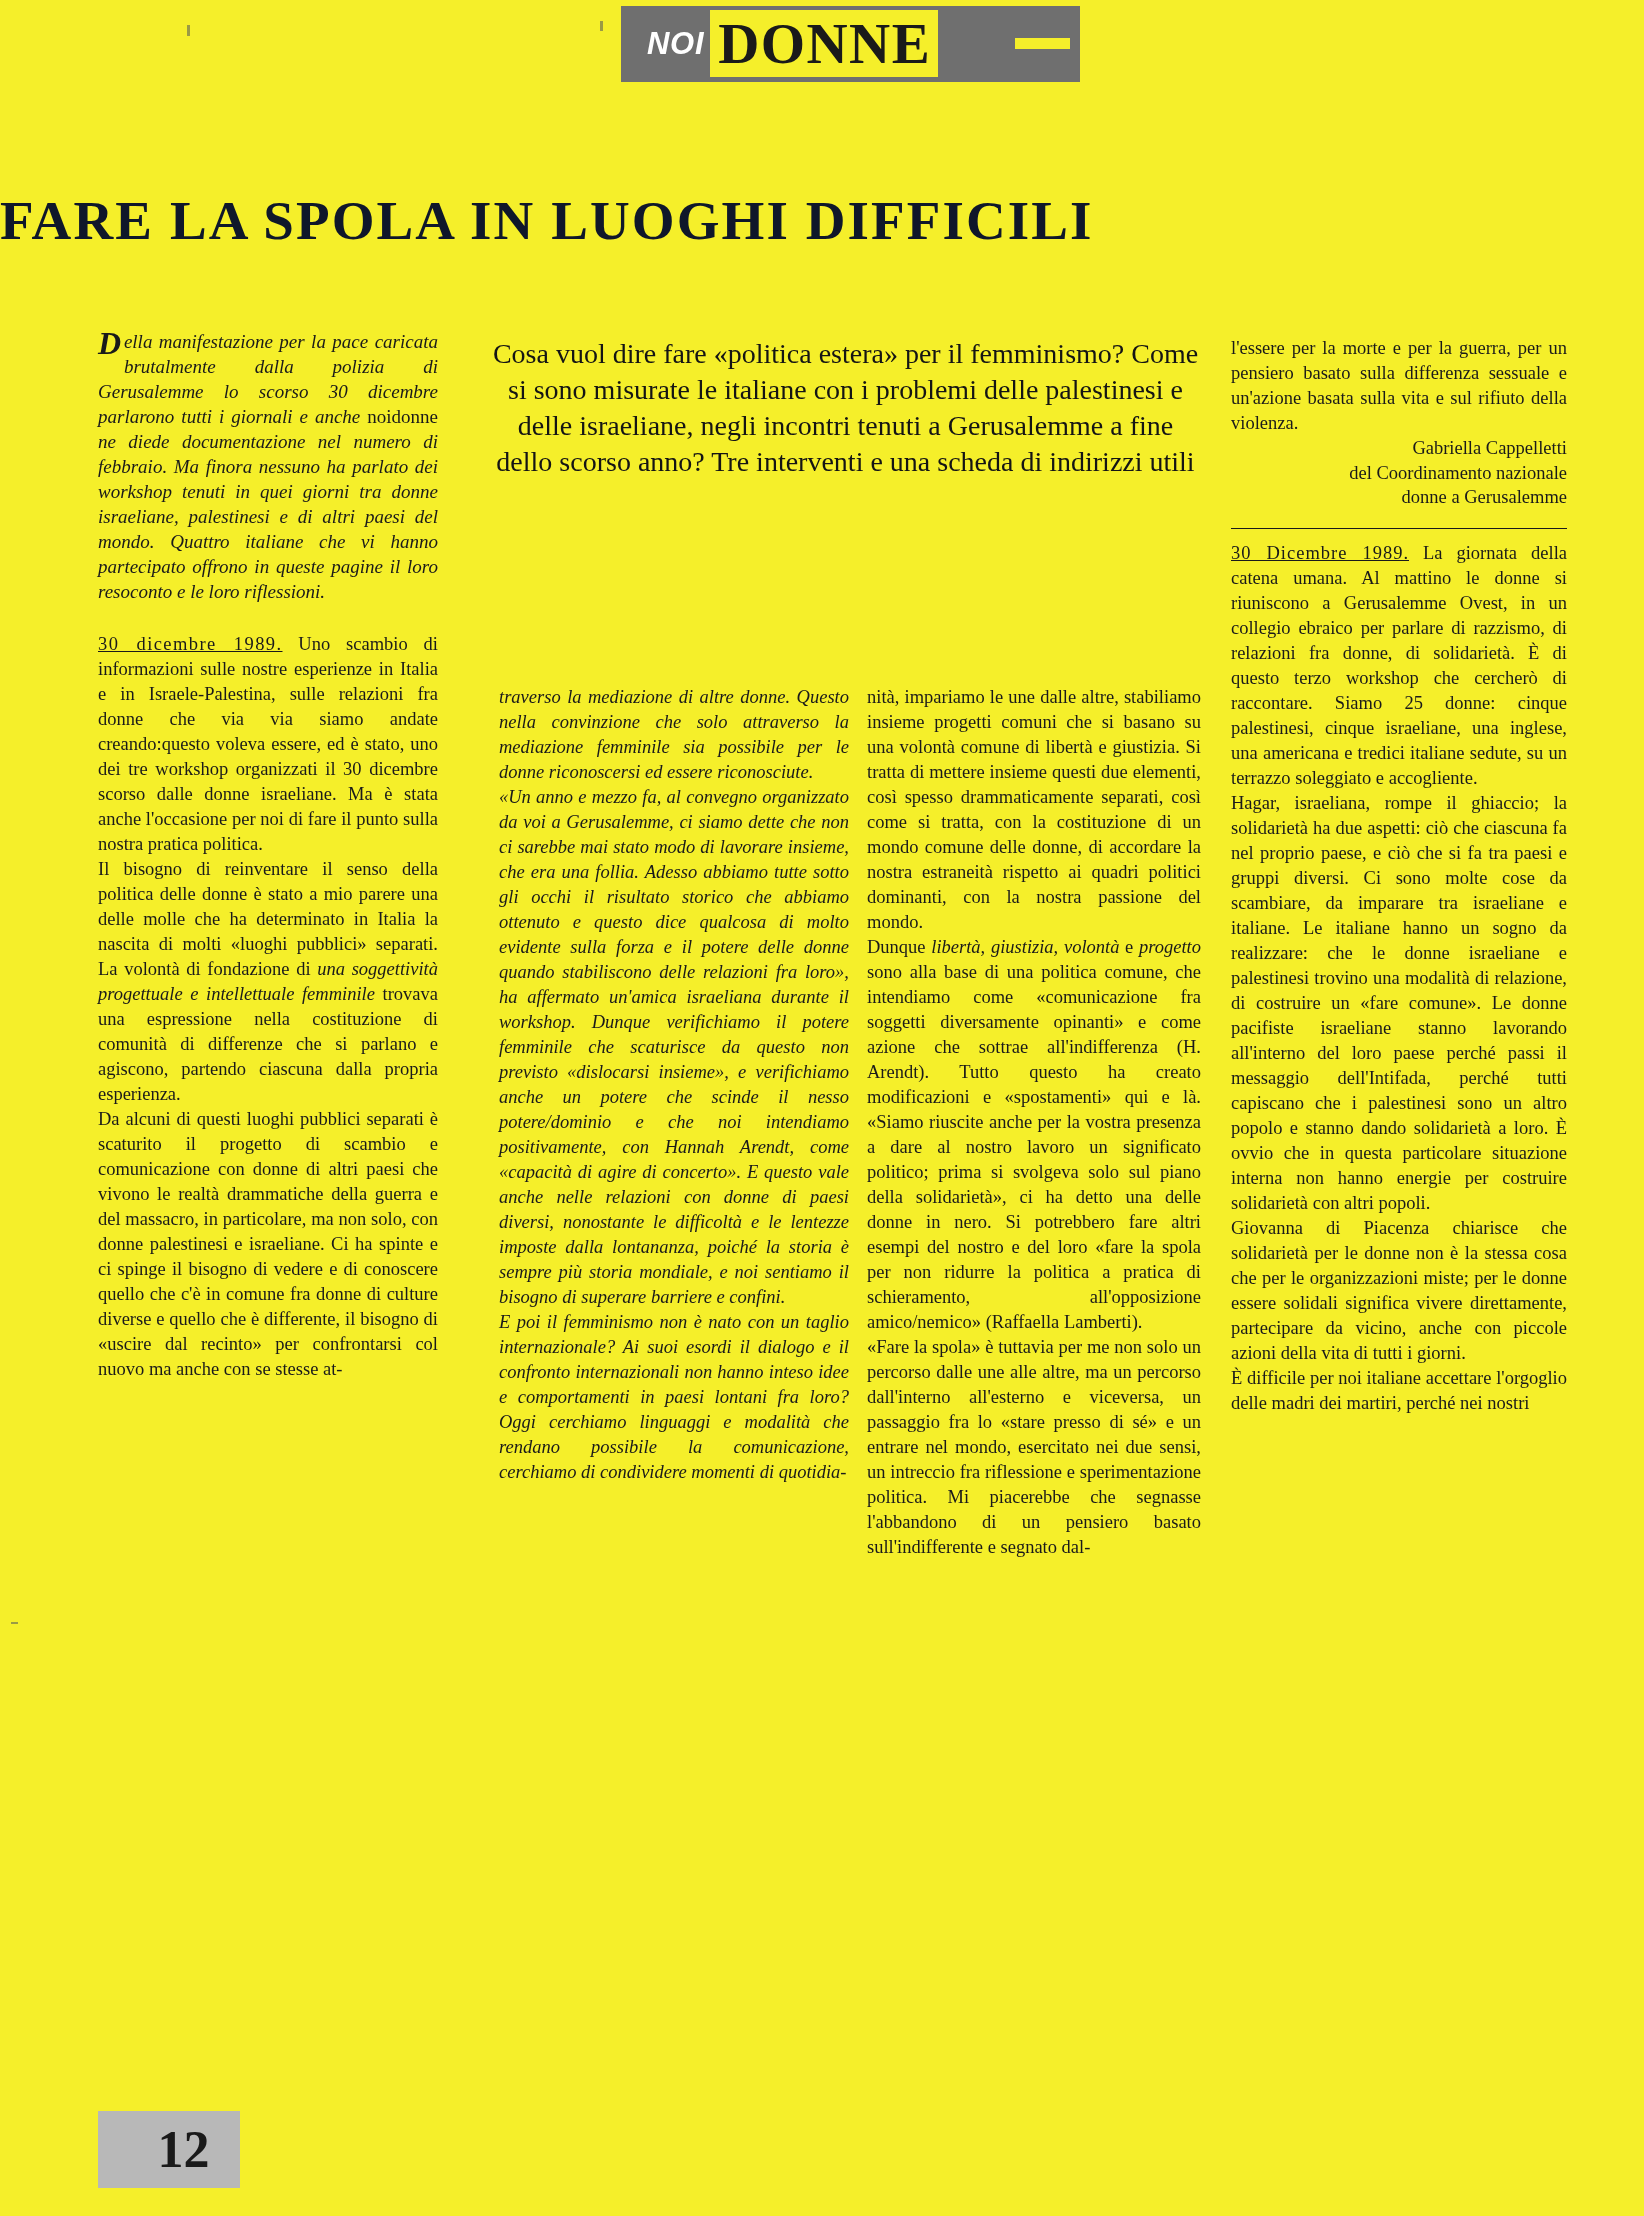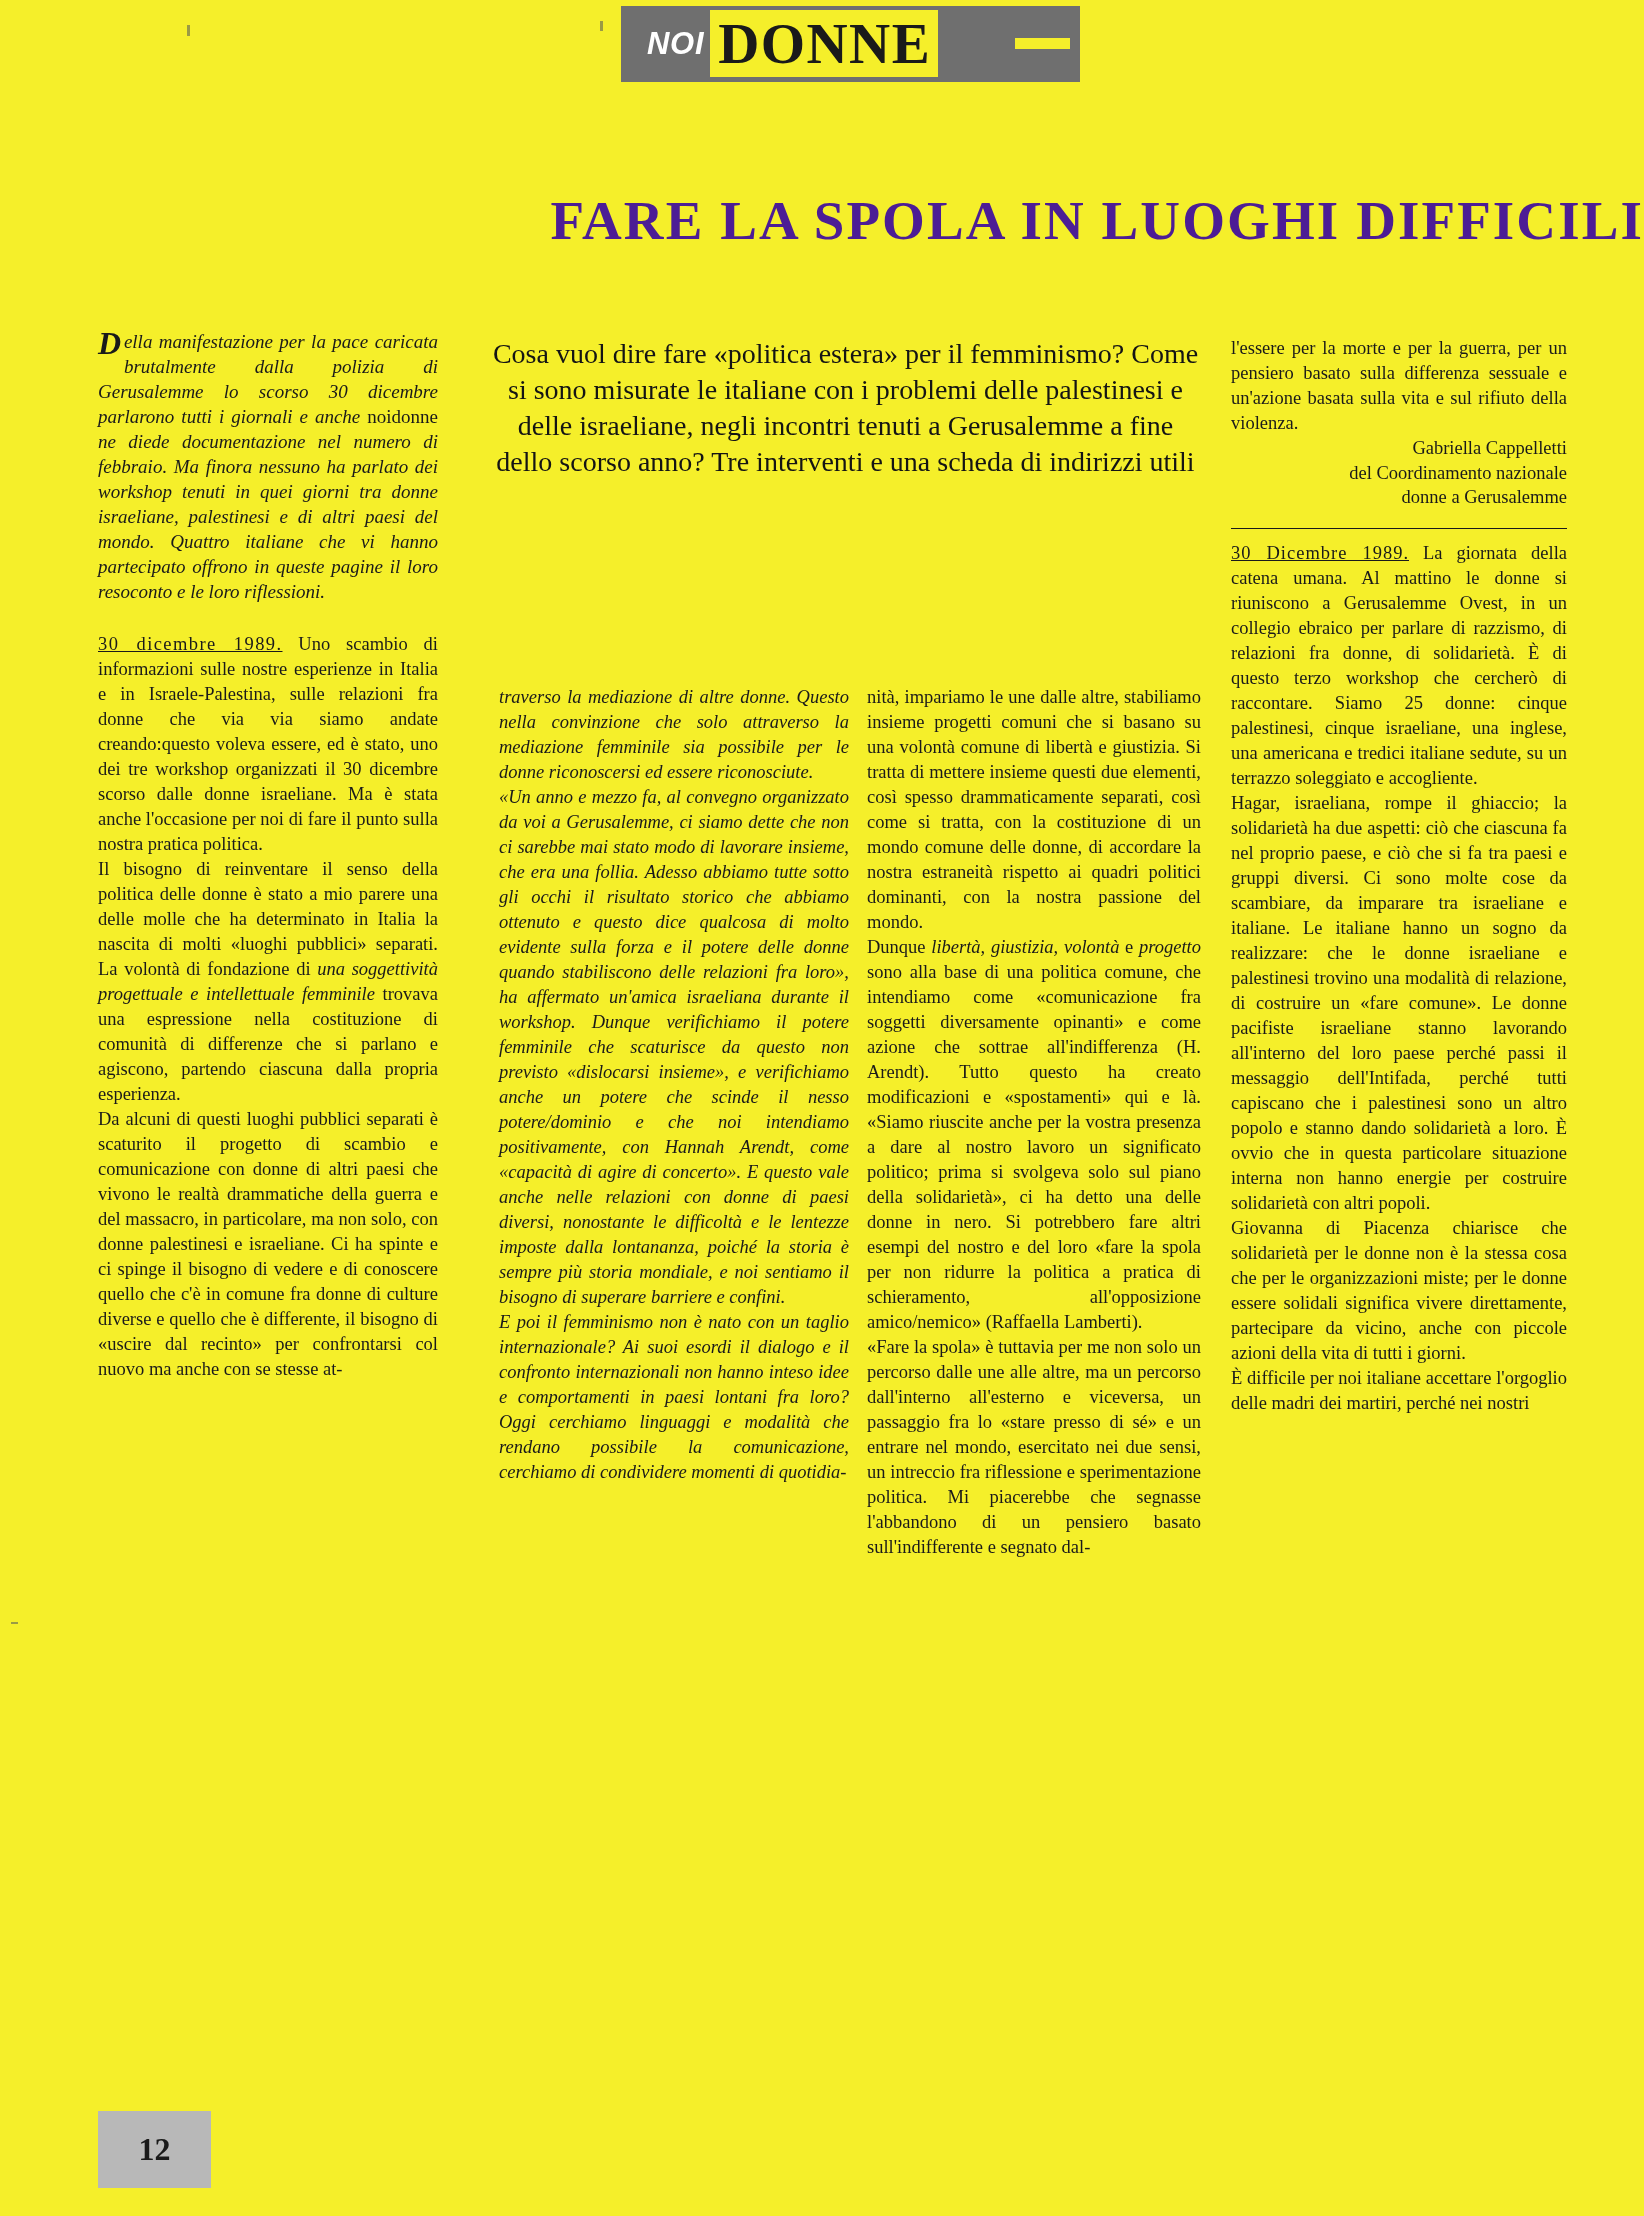--- a/index.html
+++ b/index.html
@@ -79,26 +79,26 @@
     color: #1a1a1a;
     letter-spacing: 0.3px;
   }
 
   
   .headline {
     position: absolute;
     left: 0;
     top: 189px;
     width: 100%;
-    text-align: right;
+    text-align: left;
     font-family: "Liberation Serif", serif;
     font-weight: bold;
     font-size: 55px;
     letter-spacing: 2.1px;
-    color: #4c1d95;
+    color: #0f172a;
   }
 
   
   .col {
     position: absolute;
     font-size: 18.5px;
     line-height: 25px;
     text-align: justify;
     text-justify: inter-word;
     hyphens: auto;
@@ -169,22 +169,23 @@
     left: 98px;
     top: 2111px;
     width: 113px;
     height: 77px;
     background: #b8b8b8;
     display: flex;
     align-items: center;
     justify-content: center;
     font-family: "Liberation Serif", serif;
     font-weight: bold;
-    font-size: 32px;
-    color: #1a1a1a;
+    font-size: 52px;
+    color: #1a1a1a;
+    padding-left: 29px;
   }
 
   .tick {
     position: absolute;
     background: #9a9a44;
   }
 </style>
 </head>
 <body>
 

